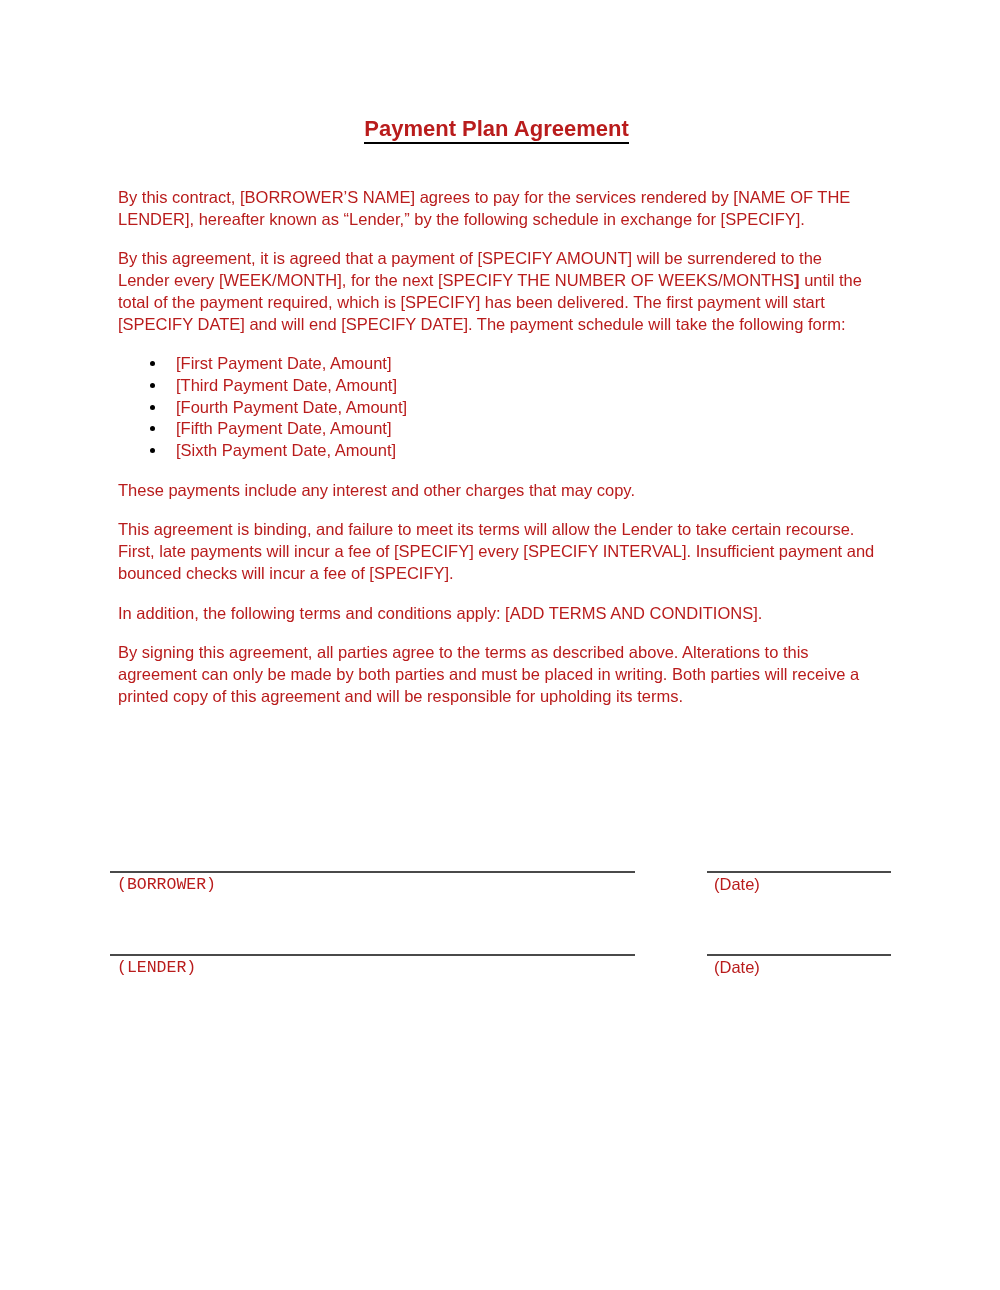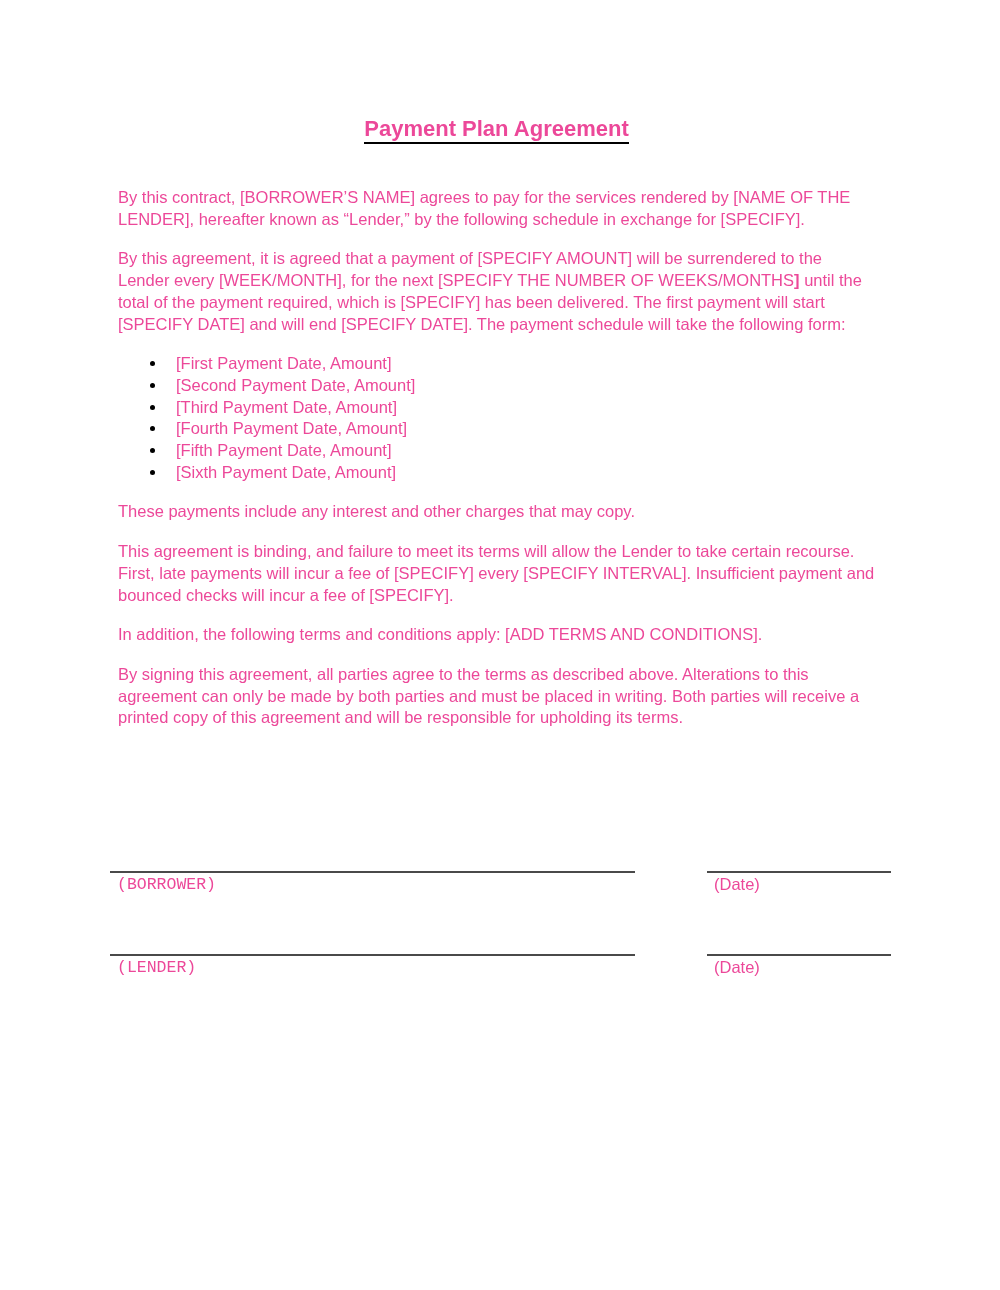--- a/index.html
+++ b/index.html
@@ -1,21 +1,21 @@
 <!DOCTYPE html>
 <html><head>
 <meta charset="utf-8">
 <style>
   html, body { margin: 0; padding: 0; background: #ffffff; }
   .page {
     position: relative;
     width: 1000px;
     height: 1290px;
     background: #ffffff;
-    color: #ec4899;
+    color: #b91c1c;
     font-family: "Liberation Sans", "DejaVu Sans", sans-serif;
     font-size: 16.5px;
     line-height: 21.7px;
     box-sizing: border-box;
     padding: 116px 125px 0 118px;
     overflow: hidden;
   }
   .doc-title {
     margin: 0 0 45px 0;
     text-align: center;
@@ -70,21 +70,20 @@
 <div class="page">
 
   <h1 class="doc-title"><span class="underline">Payment Plan Agreement</span></h1>
 
   <p class="para">By this contract, [BORROWER’S NAME] agrees to pay for the services rendered by [NAME OF THE LENDER], hereafter known as “Lender,” by the following schedule in exchange for [SPECIFY].</p>
 
   <p class="para"><span>By this agreement, it is agreed that a payment of [SPECIFY AMOUNT] will be surrendered to the Lender every [WEEK/MONTH], for the next [SPECIFY THE NUMBER OF WEEKS/MONTHS</span><span class="bold">]</span><span> until the total of the payment required, which is [SPECIFY] has been delivered. The first payment will start [SPECIFY DATE] and will end [SPECIFY DATE]. The payment schedule will take the following form:</span></p>
 
   <ul class="schedule">
     <li>[First Payment Date, Amount]</li>
-    <li>[Second Payment Date, Amount]</li>
     <li>[Third Payment Date, Amount]</li>
     <li>[Fourth Payment Date, Amount]</li>
     <li>[Fifth Payment Date, Amount]</li>
     <li>[Sixth Payment Date, Amount]</li>
   </ul>
 
   <p class="para">These payments include any interest and other charges that may copy.</p>
 
   <p class="para">This agreement is binding, and failure to meet its terms will allow the Lender to take certain recourse. First, late payments will incur a fee of [SPECIFY] every [SPECIFY INTERVAL]. Insufficient payment and bounced checks will incur a fee of [SPECIFY].</p>
 

